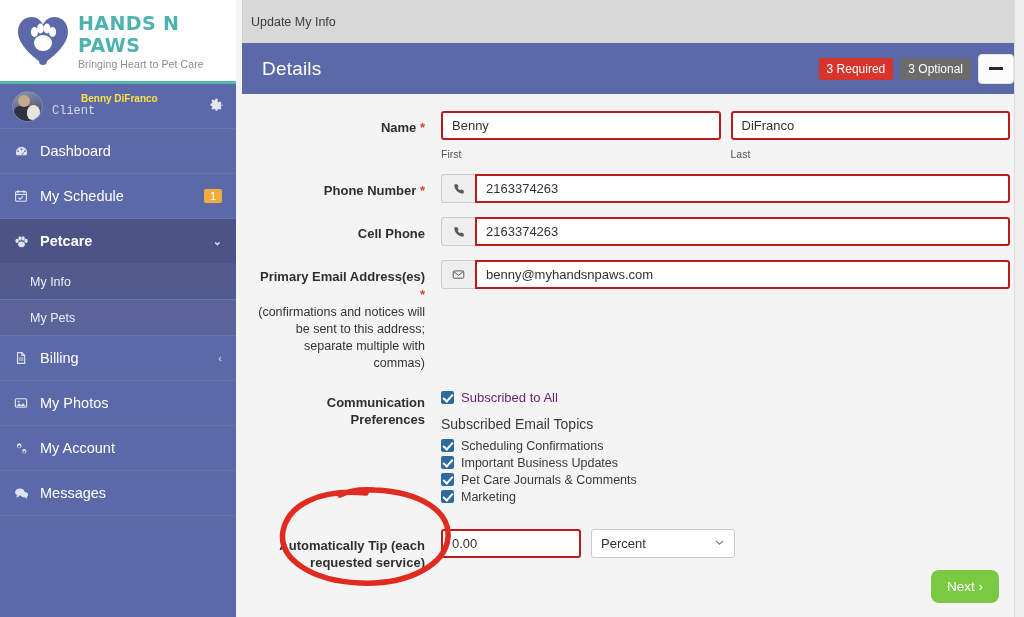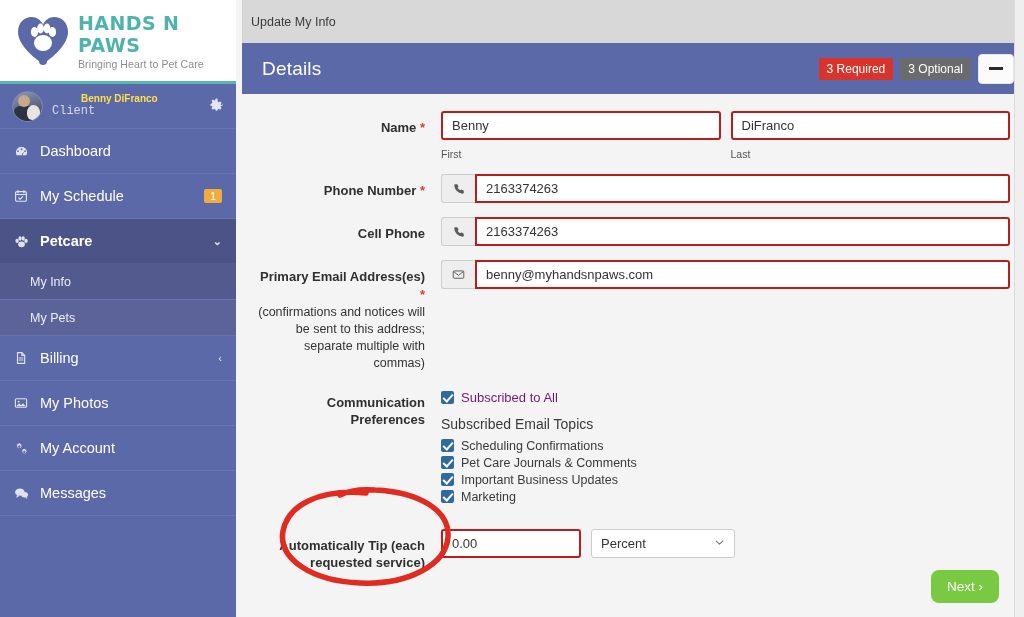--- a/index.html
+++ b/index.html
@@ -389,25 +389,25 @@
               <span class="chk-lbl">Subscribed to All</span>
             </div>
             <div class="topics-title">Subscribed Email Topics</div>
 
             <div class="chk-line">
               <span class="chk"></span>
               <span class="topic-lbl">Scheduling Confirmations</span>
             </div>
             <div class="chk-line">
               <span class="chk"></span>
-              <span class="topic-lbl">Pet Care Journals &amp; Comments</span>
+              <span class="topic-lbl">Important Business Updates</span>
             </div>
             <div class="chk-line">
               <span class="chk"></span>
-              <span class="topic-lbl">Important Business Updates</span>
+              <span class="topic-lbl">Pet Care Journals &amp; Comments</span>
             </div>
             <div class="chk-line">
               <span class="chk"></span>
               <span class="topic-lbl">Marketing</span>
             </div>
           </div>
         </div>
 
         <div class="frow tip-row">
           <div class="flabel">Automatically Tip (each requested service)</div>

